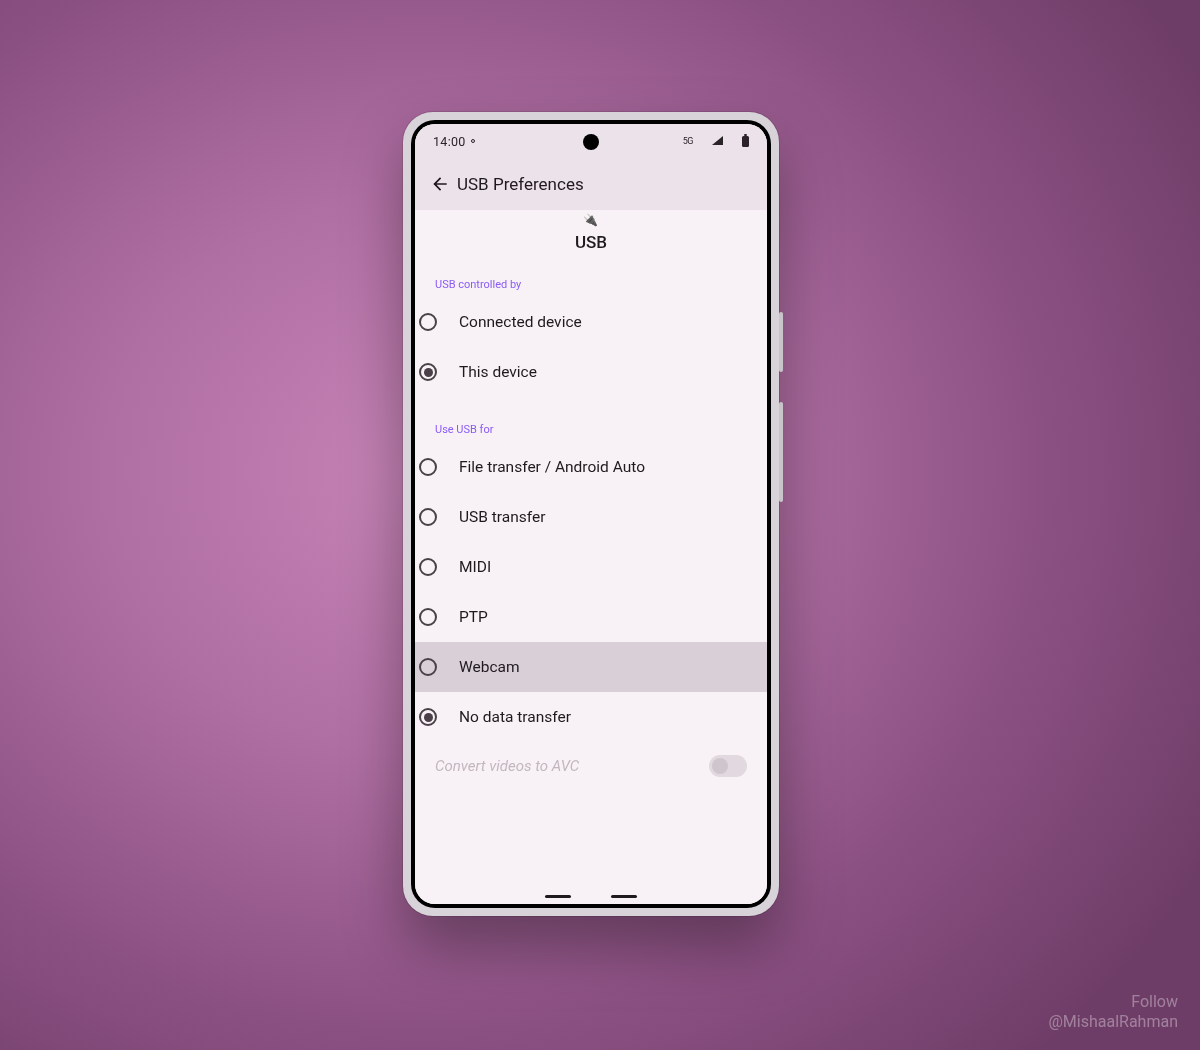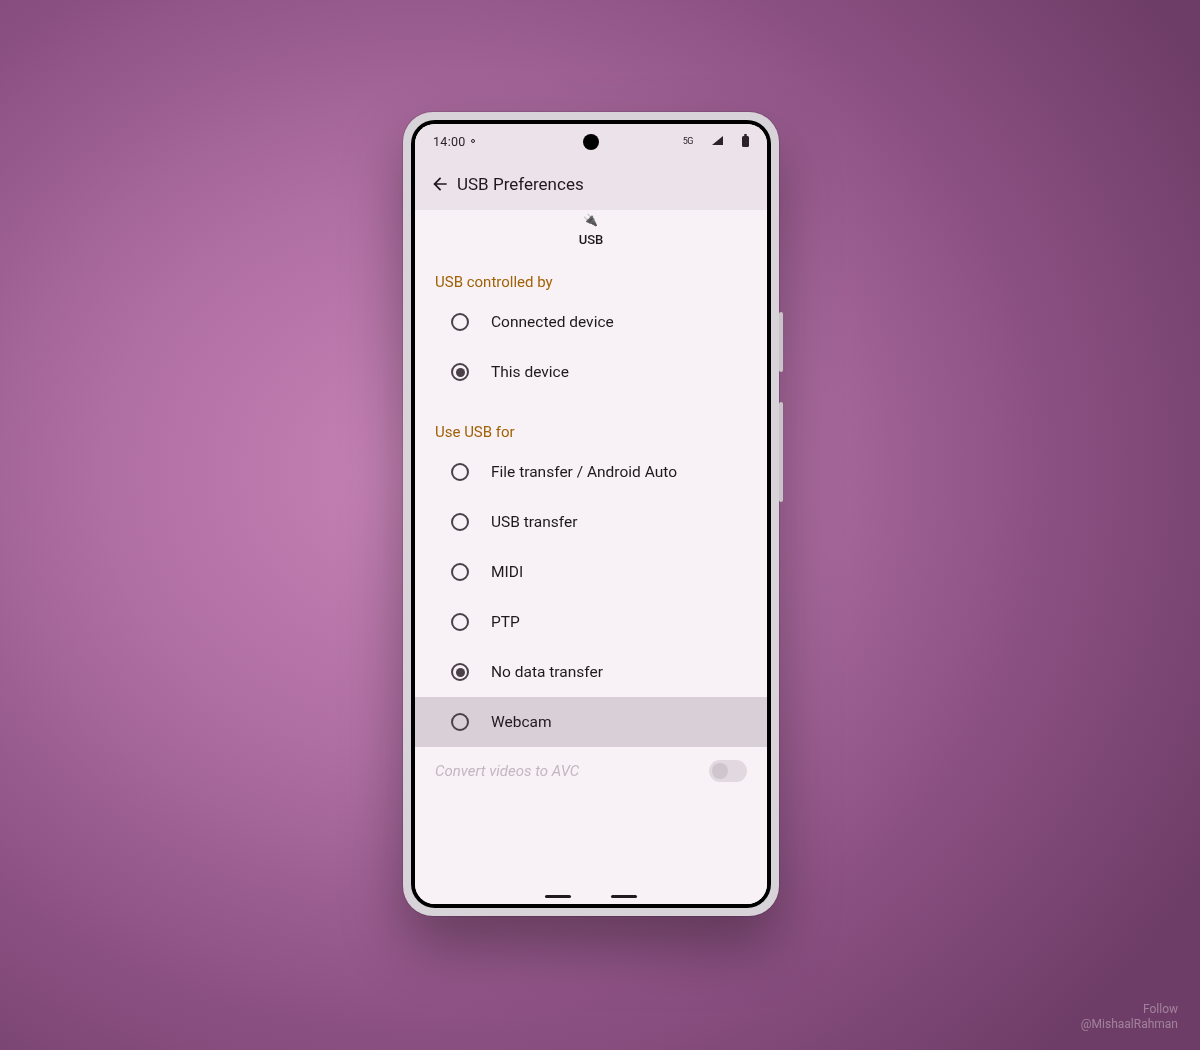--- a/index.html
+++ b/index.html
@@ -10,21 +10,21 @@
     position: relative;
     overflow: hidden;
   }
   
   .watermark {
     position: absolute;
     right: 22px;
     bottom: 18px;
     text-align: right;
     color: rgba(255,255,255,0.35);
-    font-size: 12px;
+    font-size: 16px;
     line-height: 1.25;
   }
   
   .device {
     position: absolute;
     left: 403px;
     top: 112px;
     width: 376px;
     height: 804px;
     background: #d7d3d8;
@@ -95,30 +95,30 @@
     padding: 0 14px;
     gap: 6px;
   }
   .back-arrow { width:22px;height:22px; display:flex;align-items:center;justify-content:center; cursor:pointer;}
   .back-arrow svg { width:20px;height:20px; }
   .appbar .title { font-size: 17px; color:#1f1a1e; font-weight:400;}
   
   .content { flex:1; background:#f8f2f6; overflow:hidden; position:relative;}
   .center-icon { display:flex; flex-direction:column; align-items:center; padding-top:4px; gap:6px;}
   .center-icon .usb-glyph { font-size:12px; color:#1f1a1e; line-height:1;}
-  .center-icon .usb-label { font-size:13px; font-weight:500; color:#1f1a1e;}
+  .center-icon .usb-label { font-size:17px; font-weight:500; color:#1f1a1e;}
   .section-title {
-    font-size:15px;
-    color:#a16207;
+    font-size:11px;
+    color:#8b5cf6;
     padding: 26px 8px 6px 20px;
   }
   .radio-row {
     display:flex; align-items:center;
     height: 50px;
-    padding: 0 36px;
+    padding: 0 4px;
     gap: 22px;
     cursor:pointer;
   }
   .radio-row.highlight { background:#d9d0d7; }
   .radio {
     width:18px;height:18px;border:2px solid #4a4148;border-radius:50%;
     display:flex;align-items:center;justify-content:center; flex-shrink:0;
   }
   .radio.checked::after{
     content:"";width:9px;height:9px;background:#4a4148;border-radius:50%;
@@ -200,27 +200,27 @@
           <span class="radio-label">USB transfer</span>
         </div>
         <div class="radio-row">
           <span class="radio"></span>
           <span class="radio-label">MIDI</span>
         </div>
         <div class="radio-row">
           <span class="radio"></span>
           <span class="radio-label">PTP</span>
         </div>
+        <div class="radio-row highlight">
+          <span class="radio"></span>
+          <span class="radio-label">Webcam</span>
+        </div>
         <div class="radio-row">
           <span class="radio checked"></span>
           <span class="radio-label">No data transfer</span>
-        </div>
-        <div class="radio-row highlight">
-          <span class="radio"></span>
-          <span class="radio-label">Webcam</span>
         </div>
 
         <div class="toggle-row">
           <span class="tlabel">Convert videos to AVC</span>
           <span class="switch"></span>
         </div>
 
         <div class="navpill">
           <span></span>
             <span></span>

